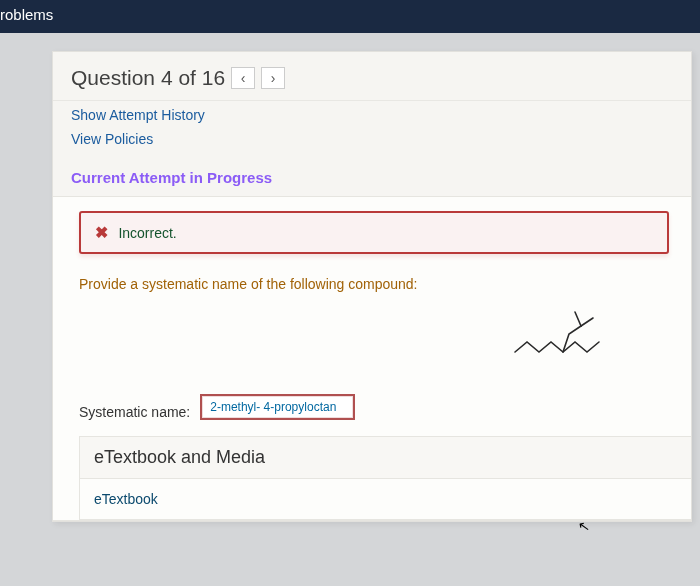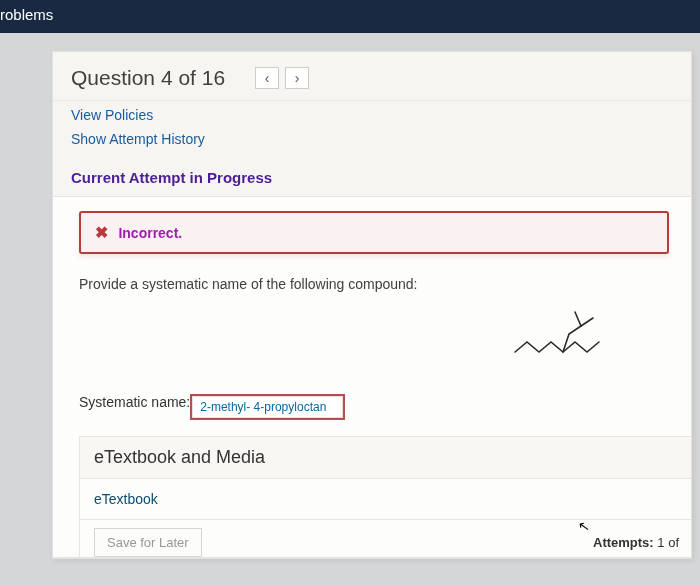--- a/index.html
+++ b/index.html
@@ -25,21 +25,21 @@
     .card {
       background: #f6f5f2;
       border: 1px solid #e2e1dd;
       width: 640px;
       box-shadow: 2px 2px 6px rgba(0,0,0,0.08);
     }
     .q-header {
       display: flex;
       align-items: center;
       padding: 14px 18px 10px 18px;
-      gap: 24px;
+      gap: 0;
     }
     .q-title {
       font-size: 21px;
       color: #404040;
       font-weight: 400;
     }
     .nav-btn {
       width: 24px; height: 22px;
       border: 1px solid #ccc;
       background: #fff;
@@ -59,21 +59,21 @@
     .link {
       color: #1a5b9e;
       font-size: 14px;
       padding: 4px 0;
       cursor: pointer;
       display: block;
     }
     .section-title {
       font-size: 15px;
       font-weight: 700;
-      color: #4c1d95;
+      color: #8b5cf6;
       padding: 16px 18px 10px 18px;
     }
     .content-area {
       background: #fdfdfb;
       border-top: 1px solid #e6e5e0;
       border-bottom: 1px solid #e6e5e0;
       padding: 14px 0 0 26px;
     }
     .feedback-box {
       border: 2px solid #b93a3a;
@@ -86,41 +86,42 @@
       display: flex;
       align-items: center;
       gap: 10px;
     }
     .x-icon {
       color: #b93a3a;
       font-weight: 900;
       font-size: 16px;
     }
     .feedback-text {
-      color: #a21caf;
-      font-size: 14px;
-      font-weight: 700;
+      color: #14532d;
+      font-size: 14px;
+      font-weight: 400;
     }
     .prompt-text {
       font-size: 14px;
-      color: #404040;
+      color: #a16207;
       padding: 4px 0 14px 0;
     }
     .compound-area {
       height: 82px;
       position: relative;
     }
     .compound-svg {
       position: absolute;
       right: 62px;
       top: -4px;
     }
     .answer-row {
       display: flex;
-      align-items: flex-start;
+      align-items: flex-end;
+      gap: 10px;
       padding: 6px 0 16px 0;
       font-size: 14px;
       color: #333;
     }
     .answer-input {
       border: 2px solid #b05050;
       padding: 4px 8px;
       font-size: 12px;
       color: #0369a1;
       background: #fff;
@@ -193,22 +194,22 @@
         <button class="nav-btn">
           <span>‹</span>
         </button>
         <button class="nav-btn">
           <span>›</span>
         </button>
       </div>
     </div>
 
     <div class="links-row">
+      <a class="link">Show Attempt History</a>
       <a class="link">View Policies</a>
-      <a class="link">Show Attempt History</a>
     </div>
 
     <div class="section-title">Current Attempt in Progress</div>
 
     <div class="content-area">
 
       <div class="feedback-box">
         <span class="x-icon">✖</span>
         <span class="feedback-text">Incorrect.</span>
       </div>
@@ -230,27 +231,20 @@
       </div>
 
       <div class="answer-row">
         <span>Systematic name:</span>
         <input class="answer-input" type="text" value="2-methyl- 4-propyloctan" style="">
       </div>
 
       <div class="etextbook-section">
         <div class="etextbook-header">eTextbook and Media</div>
         <a class="etextbook-link">eTextbook</a>
-        <div class="footer-row">
-          <button class="save-btn">Save for Later</button>
-          <span class="attempts">
-            <b>Attempts:</b>
-            <span>1 of</span>
-          </span>
-        </div>
       </div>
 
     </div>
 
   </div>
 </div>
 
 <span class="cursor-arrow">↖</span>
 
 </body></html>

